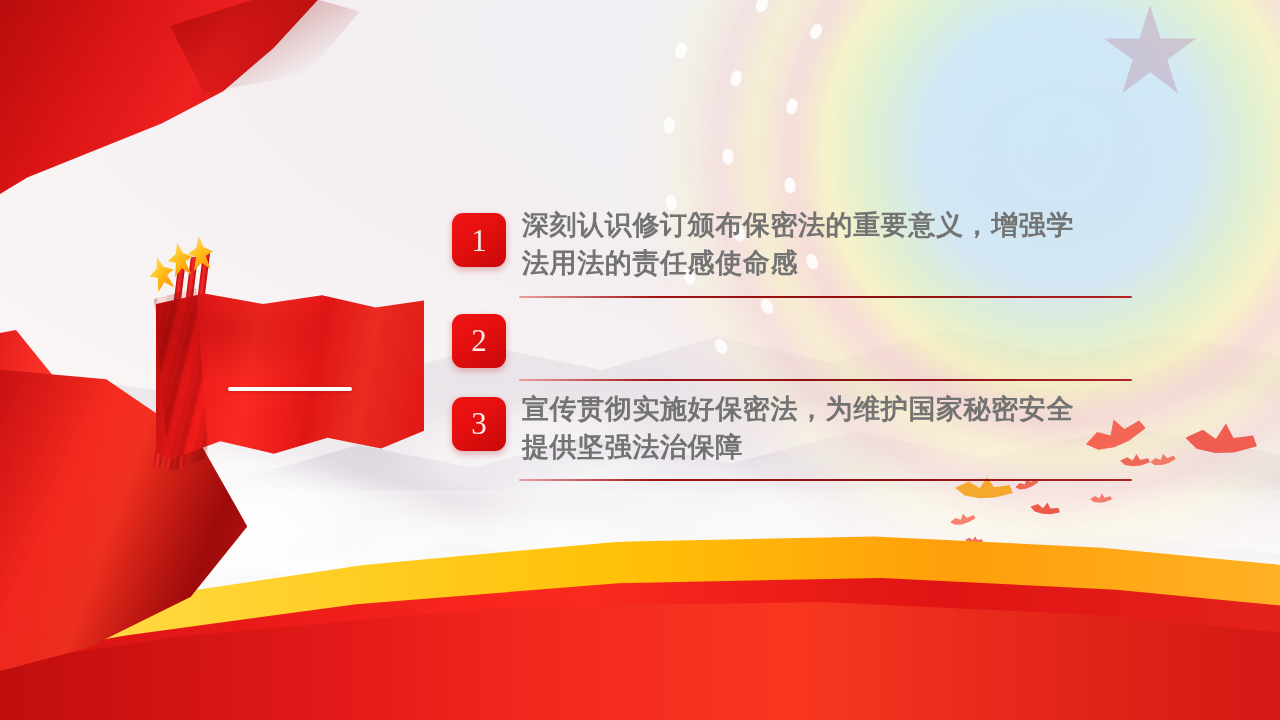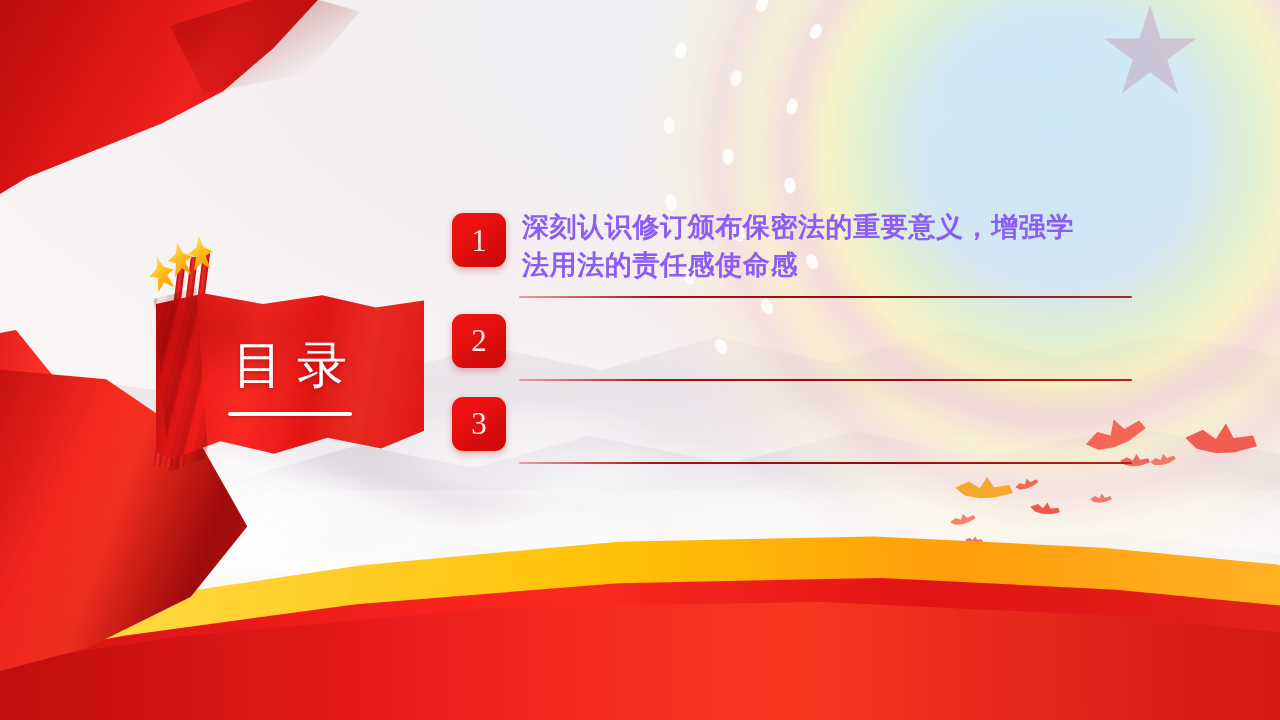--- a/index.html
+++ b/index.html
@@ -225,24 +225,24 @@
     flex:0 0 auto;width:54px;height:54px;margin-top:7px;
     border-radius:11px;
     background:linear-gradient(145deg,#f21414 0%,#e40f0f 45%,#c80808 100%);
     box-shadow:0 3px 7px rgba(170,20,20,.30);
     display:flex;align-items:center;justify-content:center;
     color:#fde9e6;font-size:31px;line-height:1;
     font-family:"Liberation Serif","DejaVu Serif",serif;
   }
   .toc-text{
     flex:1 1 auto;
-    color:#8b5cf6;
+    color:#737373;
     font-size:27px;line-height:1.42;
     font-weight:700;letter-spacing:.6px;
-    font-family:Liberation Sans, sans-serif;
+    font-family:Liberation Mono, monospace;
     padding-top:2px;
     white-space:pre-line;
   }
   .divider{
     height:2px;margin-left:67px;margin-top:11px;
     background:linear-gradient(90deg,#e8a0a0 0%,#a31414 22%,#8c0f0f 60%,#b52222 100%);
     border-radius:1px;
   }
 </style>
 </head>
@@ -356,21 +356,20 @@
 
     <div class="finial" style="left:8px;top:12px;transform:rotate(-16deg);"></div>
     <div class="finial" style="left:26px;top:-2px;transform:rotate(-10deg);"></div>
     <div class="finial" style="left:46px;top:-8px;transform:rotate(-6deg);"></div>
 
     <div class="flag-body"></div>
     <div class="flag-sheen"></div>
     <div class="flag-left-folds"></div>
 
     <div id="flag-title">
-      <div class="t">目录</div>
       <div class="rule"></div>
     </div>
   </div>
 
   <div id="toc">
       <div class="toc-item">
         <div class="toc-row">
           <div class="badge">1</div>
           <div class="toc-text">深刻认识修订颁布保密法的重要意义，增强学
 法用法的责任感使命感</div>
@@ -379,18 +378,20 @@
       </div>
       <div class="toc-item">
         <div class="toc-row">
           <div class="badge">2</div>
         </div>
         <div class="divider"></div>
       </div>
       <div class="toc-item">
         <div class="toc-row">
           <div class="badge">3</div>
+          <div class="toc-text">宣传贯彻实施好保密法，为维护国家秘密安全
+提供坚强法治保障</div>
         </div>
         <div class="divider"></div>
       </div>
     </div>
 
 </div>
 
 </body></html>

